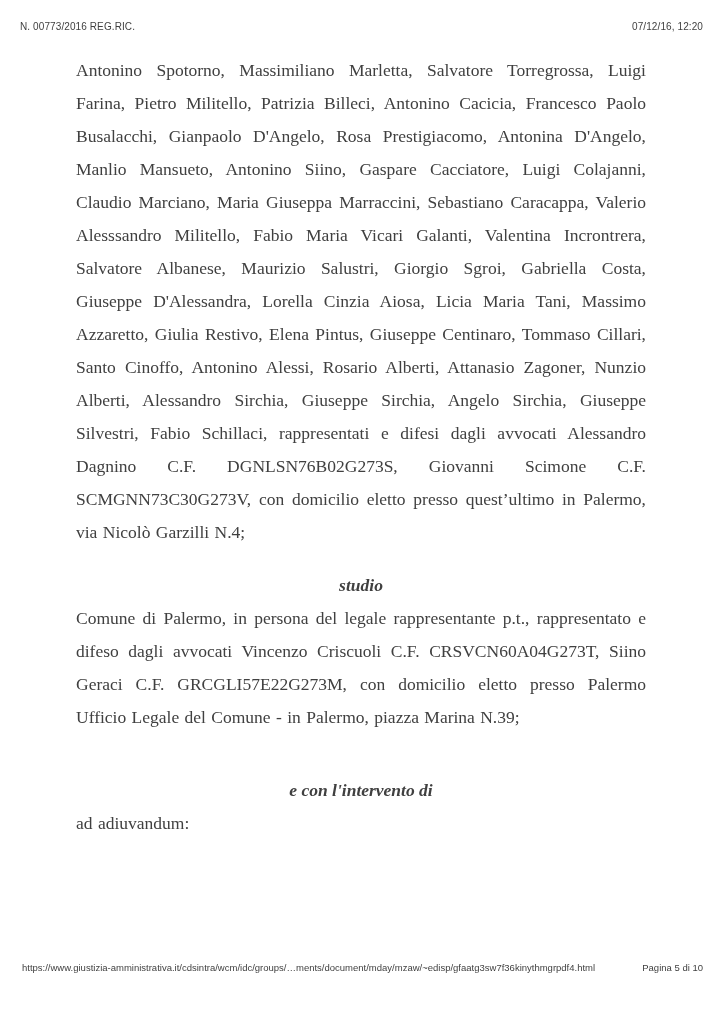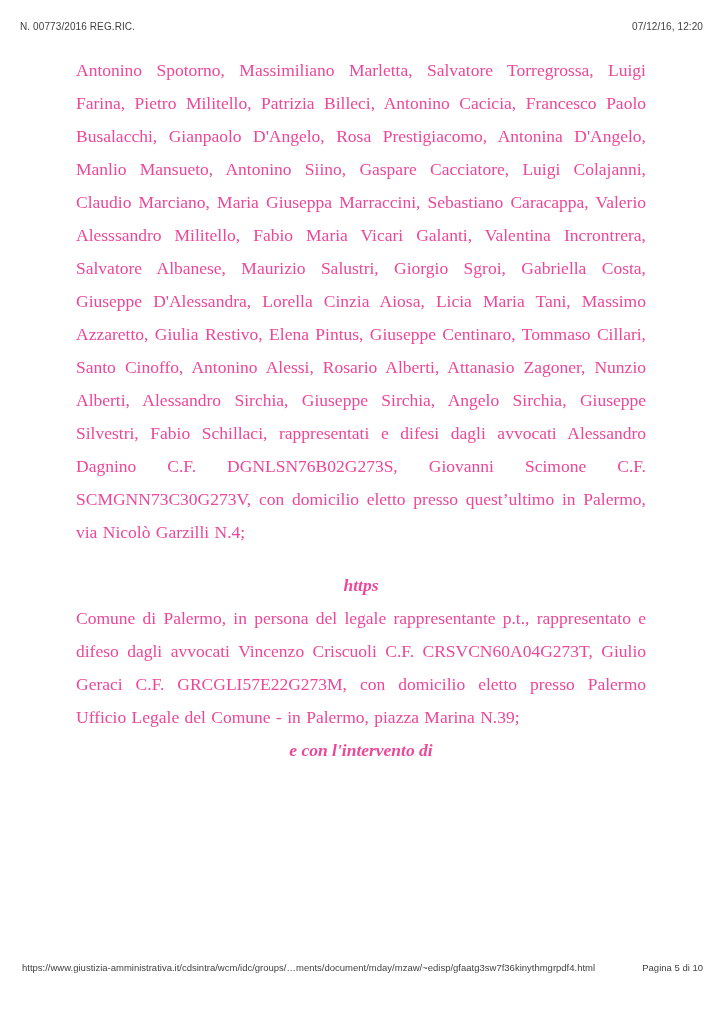--- a/index.html
+++ b/index.html
@@ -20,30 +20,31 @@
     color: #3f3f3f;
     letter-spacing: 0.1px;
   }
   .doc-body {
     position: absolute;
     top: 54px;
     left: 76px;
     width: 570px;
     font-size: 17.5px;
     line-height: 33px;
-    color: #ec4899;
+    color: #404040;
   }
   .para {
     text-align: justify;
     word-spacing: 1px;
   }
   .heading {
     text-align: center;
     font-weight: bold;
     font-style: italic;
+    margin-top: 40px;
   }
   .gap-before {
     margin-top: 20px;
   }
   .page-footer {
     position: absolute;
     top: 962px; left: 22px; right: 20px;
     display: flex;
     justify-content: space-between;
     align-items: baseline;
@@ -56,21 +57,22 @@
 </head>
 <body>
 
 <header class="page-header">
   <span>N. 00773/2016 REG.RIC.</span>
   <span>07/12/16, 12:20</span>
 </header>
 
 <main class="doc-body">
   <p class="para">Antonino Spotorno, Massimiliano Marletta, Salvatore Torregrossa, Luigi Farina, Pietro Militello, Patrizia Billeci, Antonino Cacicia, Francesco Paolo Busalacchi, Gianpaolo D'Angelo, Rosa Prestigiacomo, Antonina D'Angelo, Manlio Mansueto, Antonino Siino, Gaspare Cacciatore, Luigi Colajanni, Claudio Marciano, Maria Giuseppa Marraccini, Sebastiano Caracappa, Valerio Alesssandro Militello, Fabio Maria Vicari Galanti, Valentina Incrontrera, Salvatore Albanese, Maurizio Salustri, Giorgio Sgroi, Gabriella Costa, Giuseppe D'Alessandra, Lorella Cinzia Aiosa, Licia Maria Tani, Massimo Azzaretto, Giulia Restivo, Elena Pintus, Giuseppe Centinaro, Tommaso Cillari, Santo Cinoffo, Antonino Alessi, Rosario Alberti, Attanasio Zagoner, Nunzio Alberti, Alessandro Sirchia, Giuseppe Sirchia, Angelo Sirchia, Giuseppe Silvestri, Fabio Schillaci, rappresentati e difesi dagli avvocati Alessandro Dagnino C.F. DGNLSN76B02G273S, Giovanni Scimone C.F. SCMGNN73C30G273V, con domicilio eletto presso quest’ultimo in Palermo, via Nicolò Garzilli N.4;</p>
-  <p class="heading gap-before">https</p>
-  <p class="para">Comune di Palermo, in persona del legale rappresentante p.t., rappresentato e difeso dagli avvocati Vincenzo Criscuoli C.F. CRSVCN60A04G273T, Giulio Geraci C.F. GRCGLI57E22G273M, con domicilio eletto presso Palermo Ufficio Legale del Comune - in Palermo, piazza Marina N.39;</p>
+  <p class="heading gap-before">studio</p>
+  <p class="para">Comune di Palermo, in persona del legale rappresentante p.t., rappresentato e difeso dagli avvocati Vincenzo Criscuoli C.F. CRSVCN60A04G273T, Siino Geraci C.F. GRCGLI57E22G273M, con domicilio eletto presso Palermo Ufficio Legale del Comune - in Palermo, piazza Marina N.39;</p>
   <p class="heading">e con l'intervento di</p>
+  <p class="para">ad adiuvandum:</p>
 </main>
 
 <footer class="page-footer">
   <span class="footer-url">https://www.giustizia-amministrativa.it/cdsintra/wcm/idc/groups/…ments/document/mday/mzaw/~edisp/gfaatg3sw7f36kinythmgrpdf4.html</span>
   <span>Pagina 5 di 10</span>
 </footer>
 
 </body></html>

